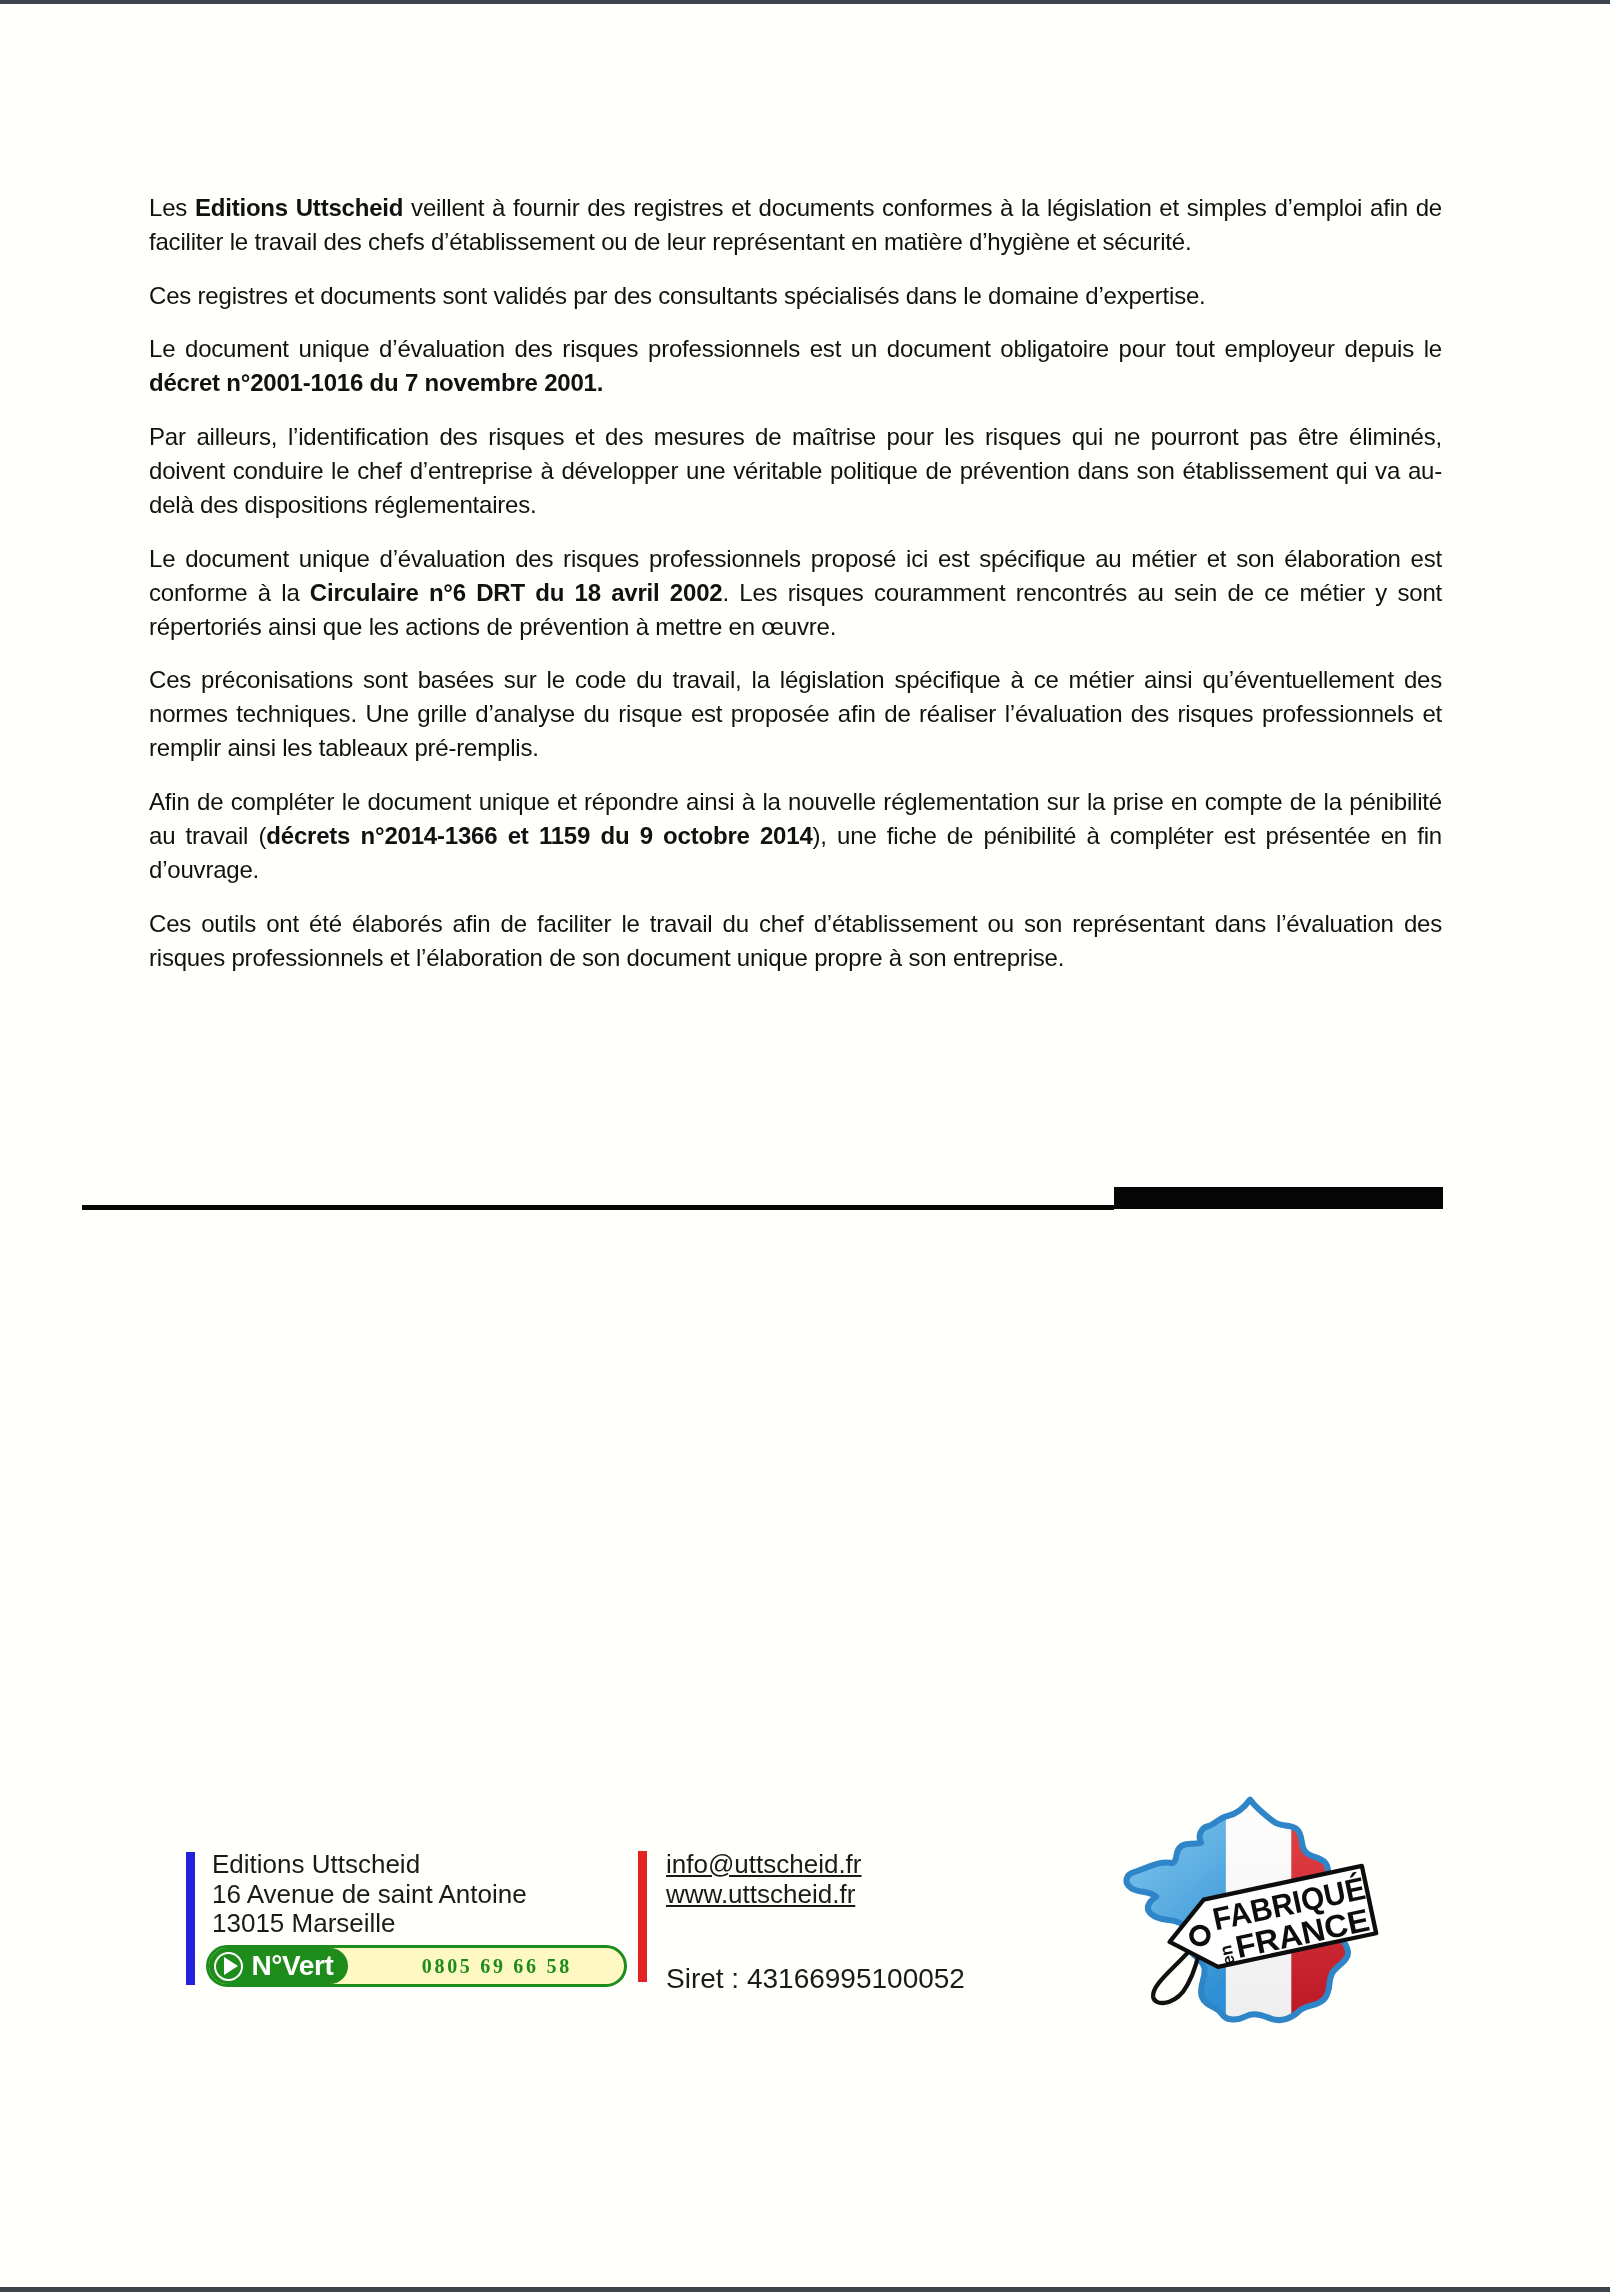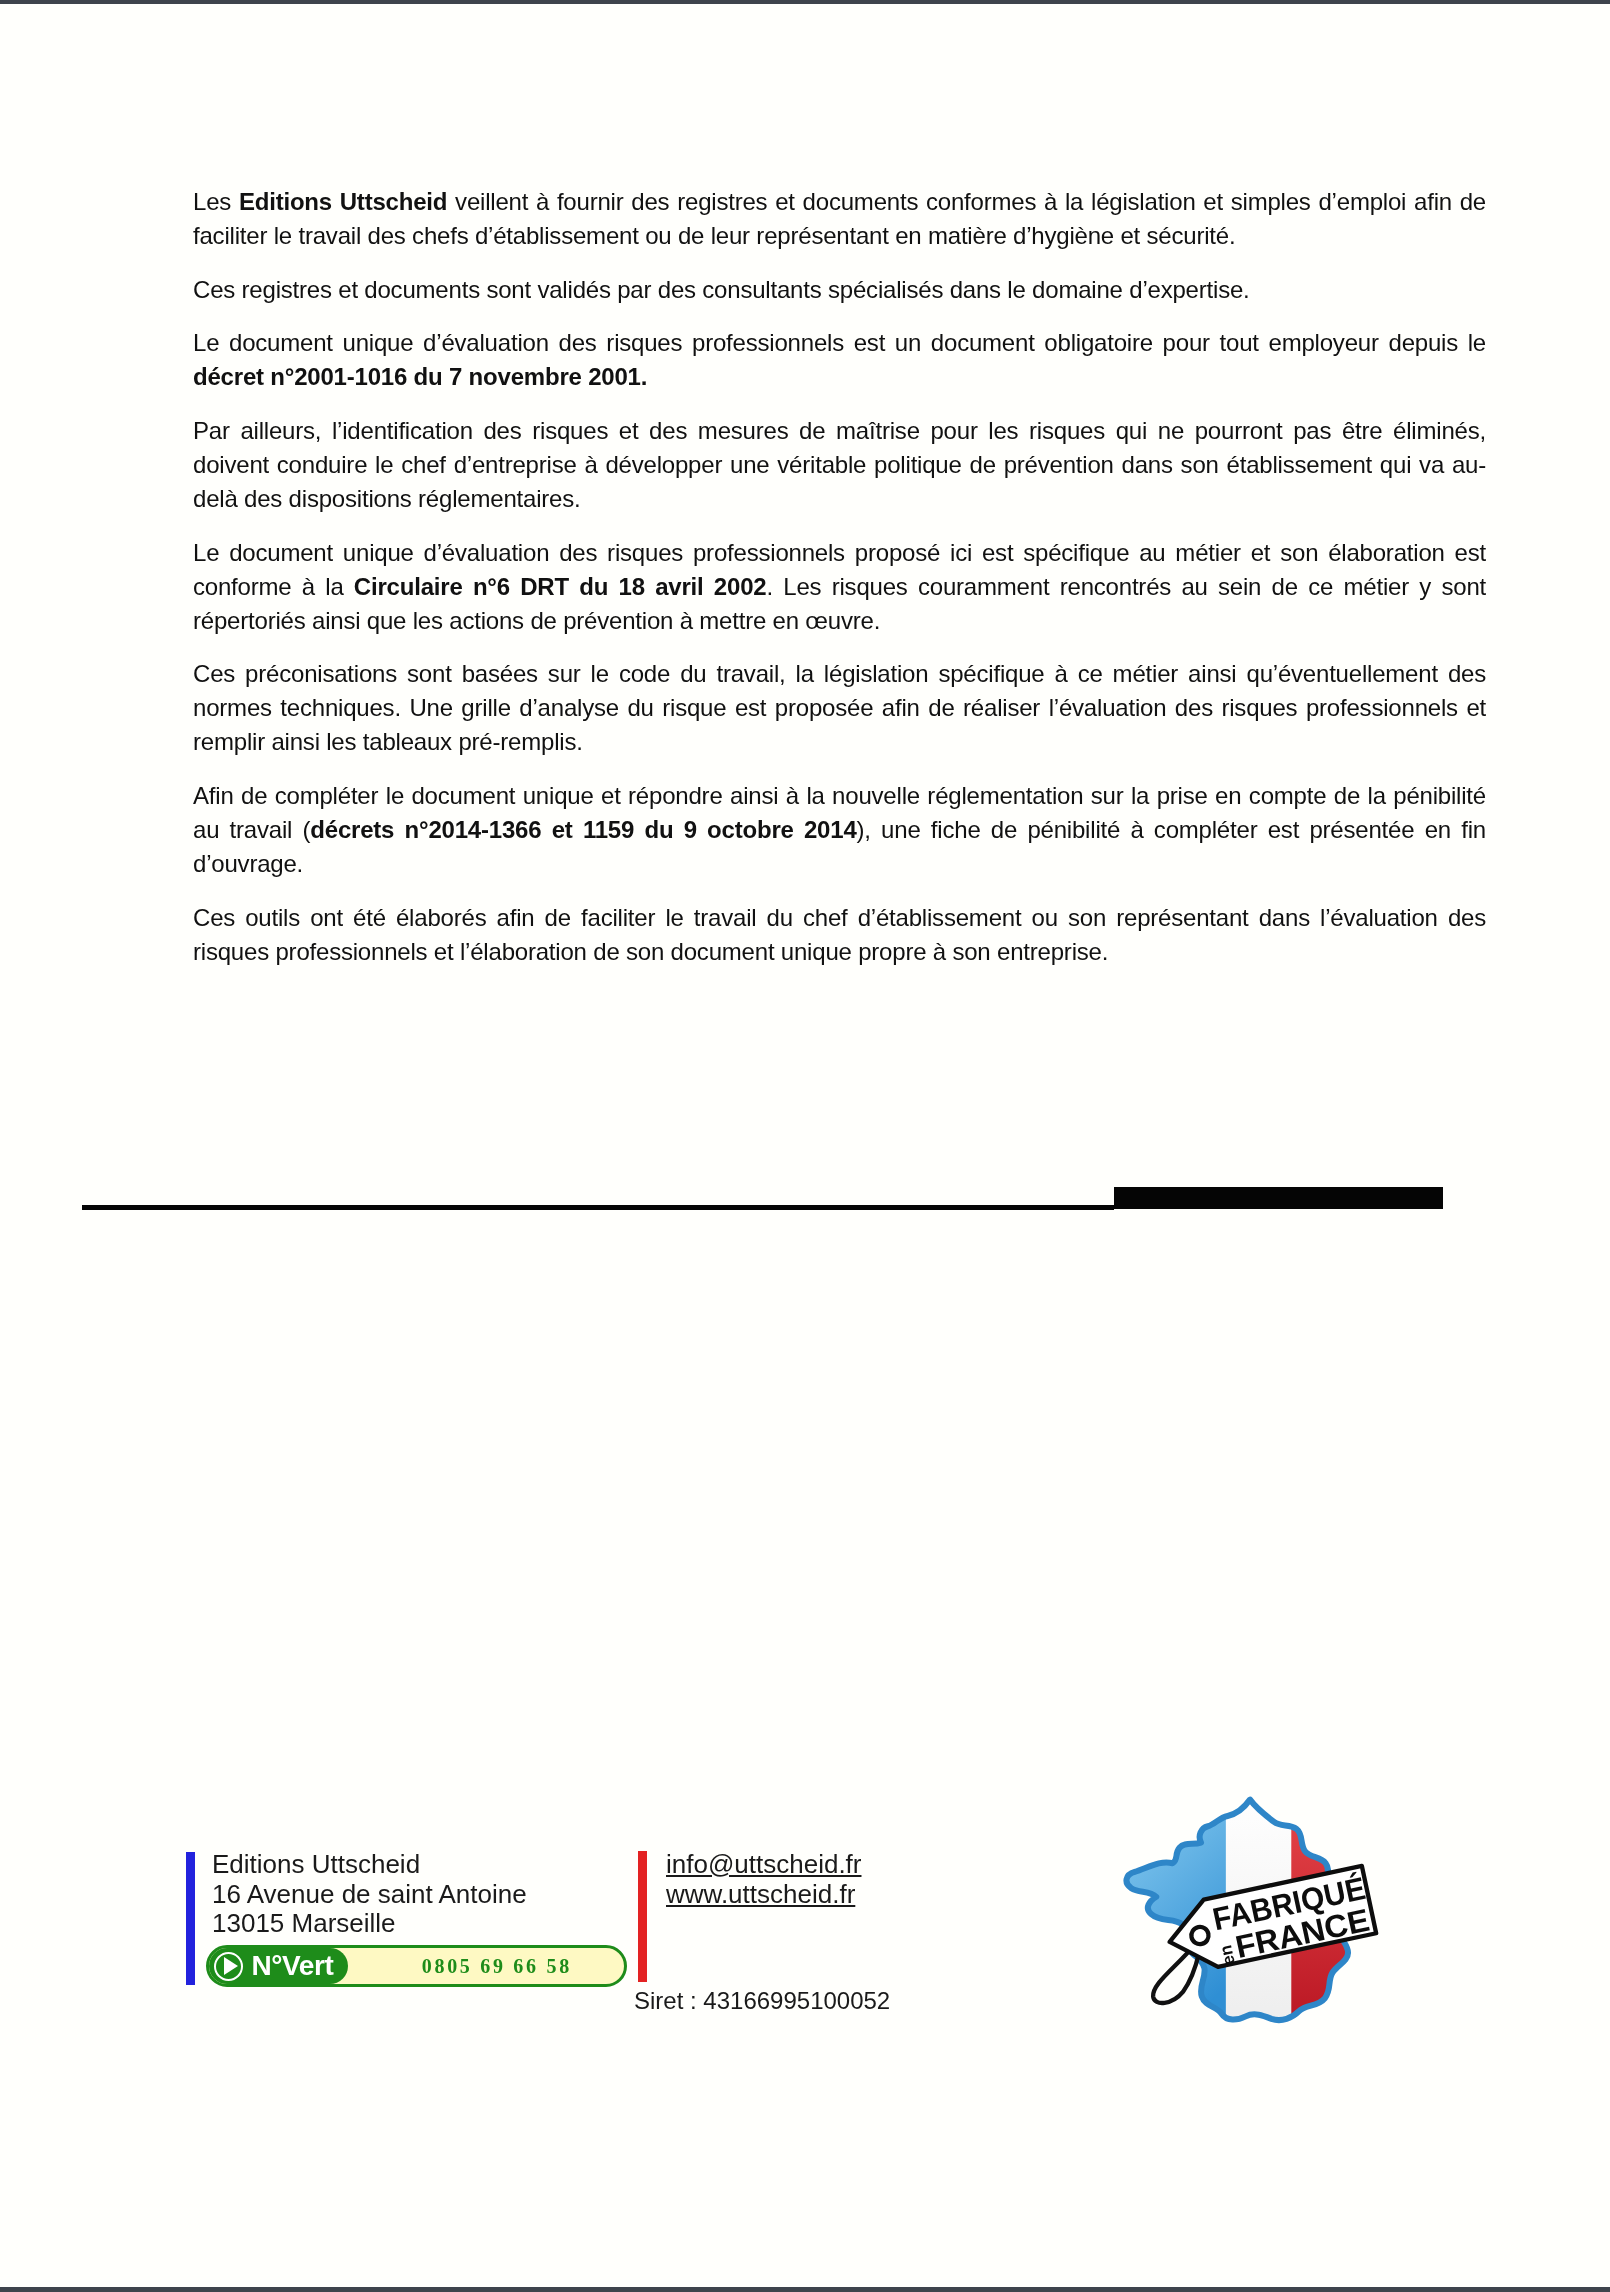--- a/index.html
+++ b/index.html
@@ -12,41 +12,40 @@
     font-family:"Liberation Sans","DejaVu Sans",sans-serif;
     color:#111;
     overflow:hidden;
   }
   .edge-strip { position:absolute; left:0; width:100%; background:#3e444c; }
   .edge-strip.top { top:0; height:3.6px; }
   .edge-strip.bottom { bottom:0; height:6.3px; }
 
   
   .content {
-    position:absolute; left:149px; top:185px; width:1293px;
+    position:absolute; left:149px; top:191px; width:1293px;
     font-size:24px; line-height:34px; letter-spacing:-0.2px;
     text-align:justify;
-    margin-left:44px;
   }
   .content p { margin:0 0 19.7px 0; }
   .content .b { font-weight:700; }
 
   
   .divider { position:absolute; left:0; top:1187px; width:100%; height:22.4px; }
   .divider .thin  { position:absolute; left:82px;  top:18px; width:1032px; height:4.5px;  background:#050505; }
   .divider .thick { position:absolute; left:1114px; top:0;   width:329px;  height:22.4px; background:#050505; }
 
   
   .vbar { position:absolute; width:9px; }
   .vbar.blue { left:186px; top:1852px; height:133px; background:#2222dd; }
   .vbar.red  { left:638px; top:1851px; height:131px; background:#e32222; }
 
   .address { position:absolute; left:212px; top:1850px; font-size:26px; line-height:29.6px; color:#1a1a1a; }
   .contact { position:absolute; left:666px; top:1850px; font-size:26px; line-height:29.6px; color:#1a1a1a;text-decoration:underline; }
-  .siret   { position:absolute; left:634px; top:1963px; font-size:24px; color:#1a1a1a;margin-top:24px; }
+  .siret   { position:absolute; left:666px; top:1963px; font-size:28px; color:#1a1a1a; }
 
   
   .nvert {
     position:absolute; left:206px; top:1945px; width:421px; height:42px;
     box-sizing:border-box; background:#fef9c3;
     border:3.6px solid #1e8c1a; border-radius:22.4px;
     display:flex; align-items:stretch; overflow:hidden;
   }
   .nvert-left {
     background:#1e8c1a; border-radius:0 19.7px 19.7px 0;

